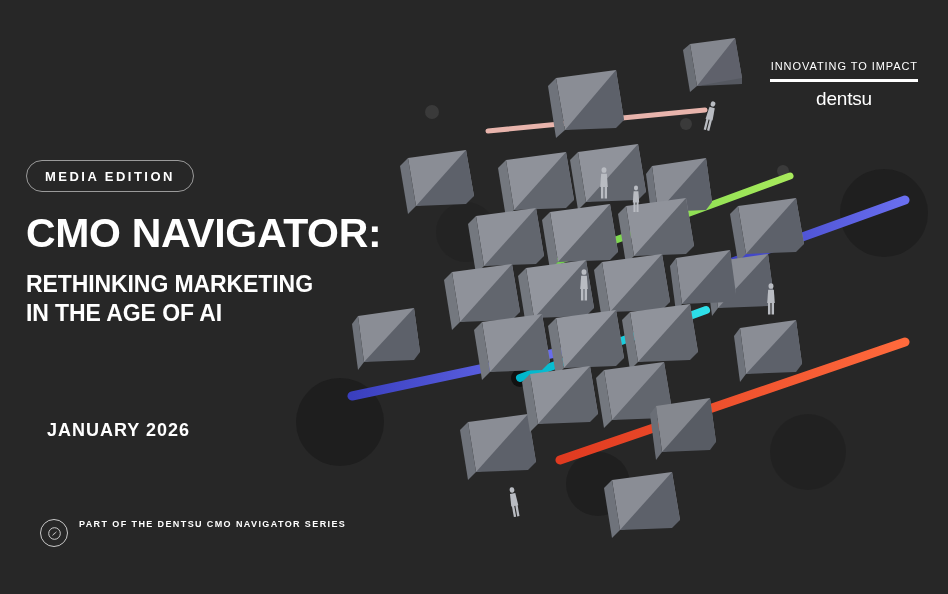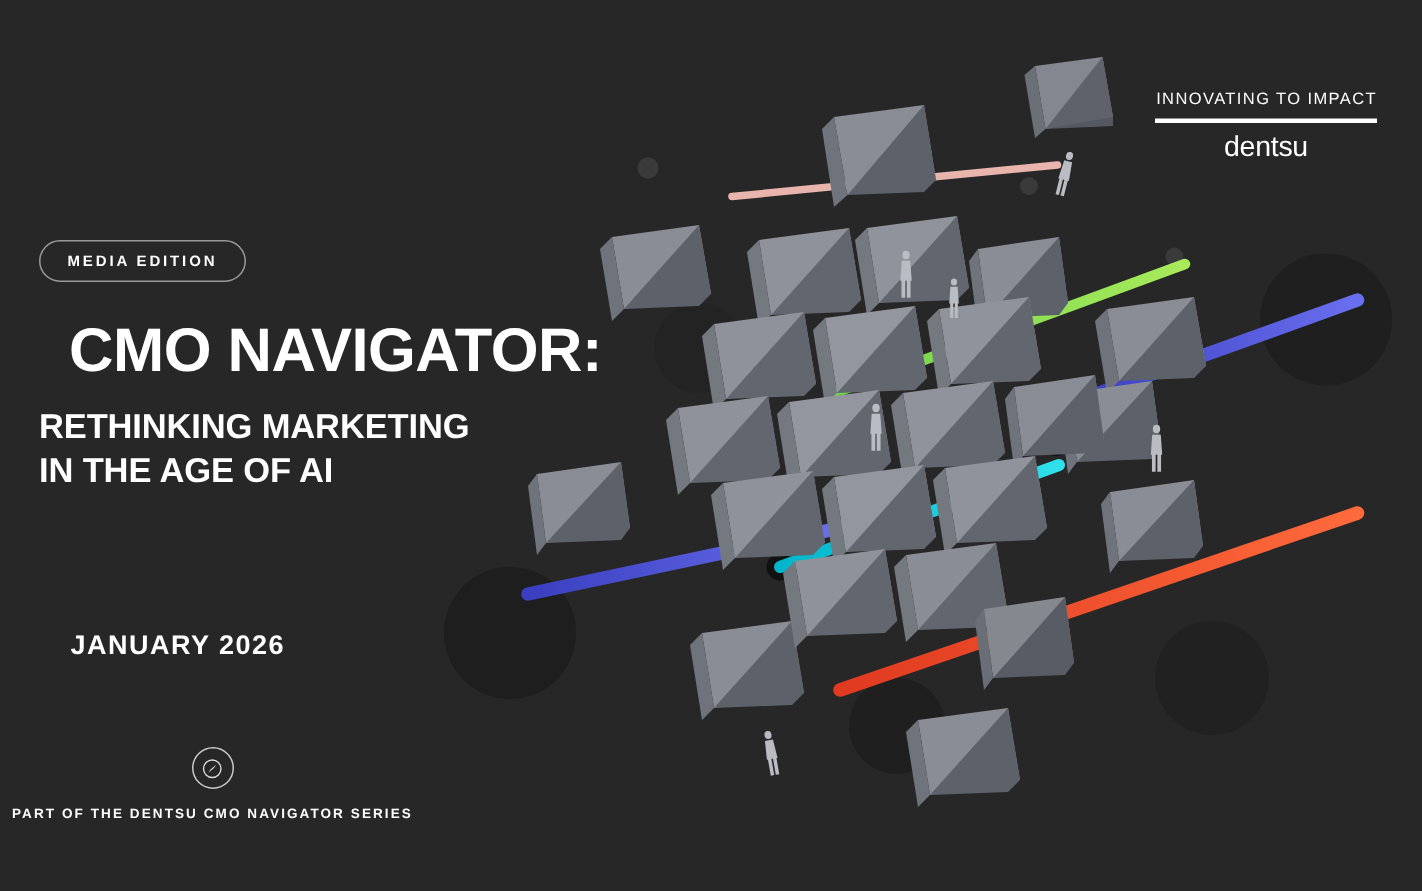--- a/index.html
+++ b/index.html
@@ -48,40 +48,39 @@
     text-align: center;
   }
 
   
   .pill {
     position: absolute;
     left: 26px; top: 160px;
     border: 1px solid #9a9a9a;
     border-radius: 20px;
     padding: 8px 18px 7px 18px;
-    font-size: 10px;
+    font-size: 13px;
     font-weight: 700;
     letter-spacing: 0.19em;
     color: #ffffff;
     display: inline-block;
   }
 
   
   .title-wrap {
     position: absolute;
     left: 26px; top: 212px;
     width: 480px;
   }
   .title-main {
     font-size: 41px;
     font-weight: 700;
     color: #ffffff;
     letter-spacing: -0.008em;
     line-height: 1.05;
-    margin-left: 20px;
   }
   .title-sub {
     margin-top: 15px;
     font-size: 23px;
     font-weight: 700;
     color: #ffffff;
     letter-spacing: -0.004em;
     line-height: 1.24;
   }
 
@@ -92,25 +91,24 @@
     font-size: 18px;
     font-weight: 700;
     letter-spacing: 0.055em;
     color: #ffffff;
     margin-left: 19px;
   }
 
   
   .footer {
     position: absolute;
-    left: 8px; bottom: 47px;
+    left: 40px; bottom: 47px;
     display: flex;
-    align-items: center;
+    align-items: flex-start;
     gap: 11px;
-    flex-direction: column;
   }
   .footer-badge {
     width: 28px; height: 28px;
     border-radius: 50%;
     border: 1px solid #c9c9c9;
     display: flex; align-items: center; justify-content: center;
   }
   .footer-text {
     font-size: 9px;
     font-weight: 700;

